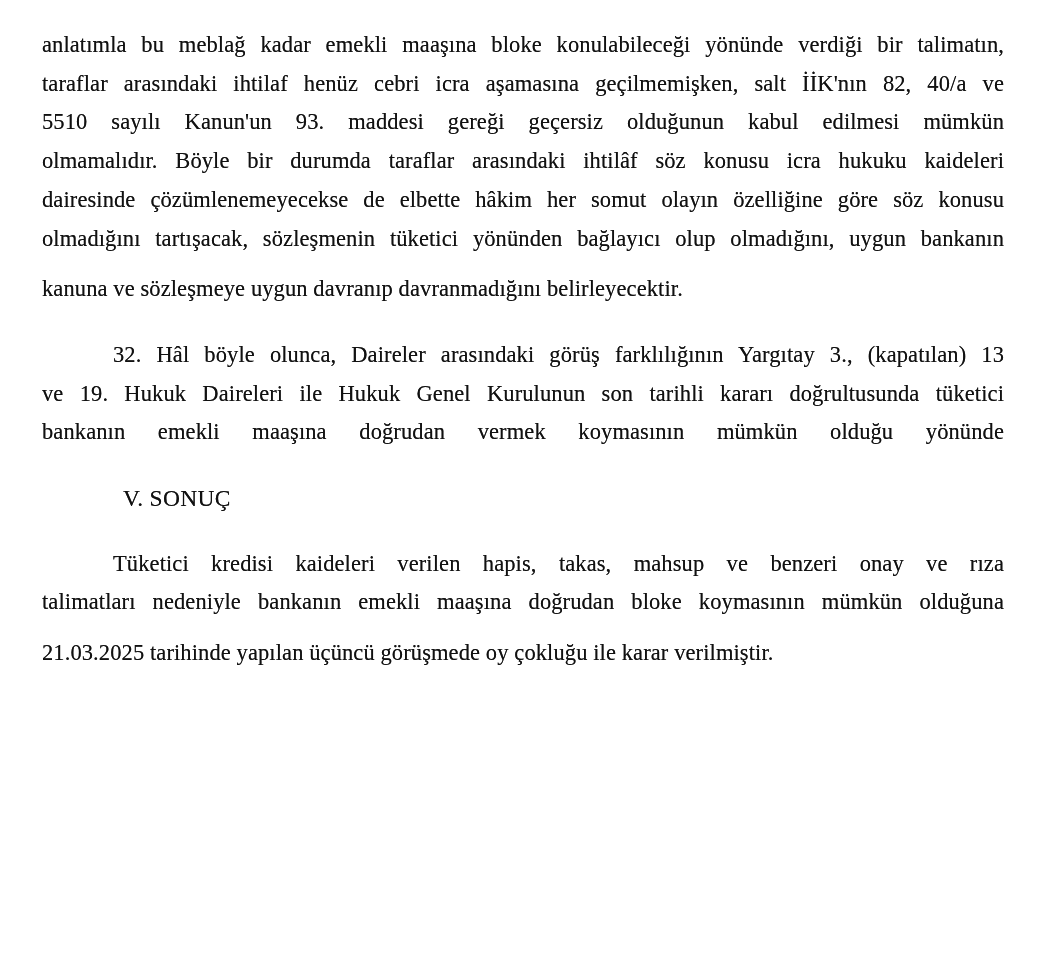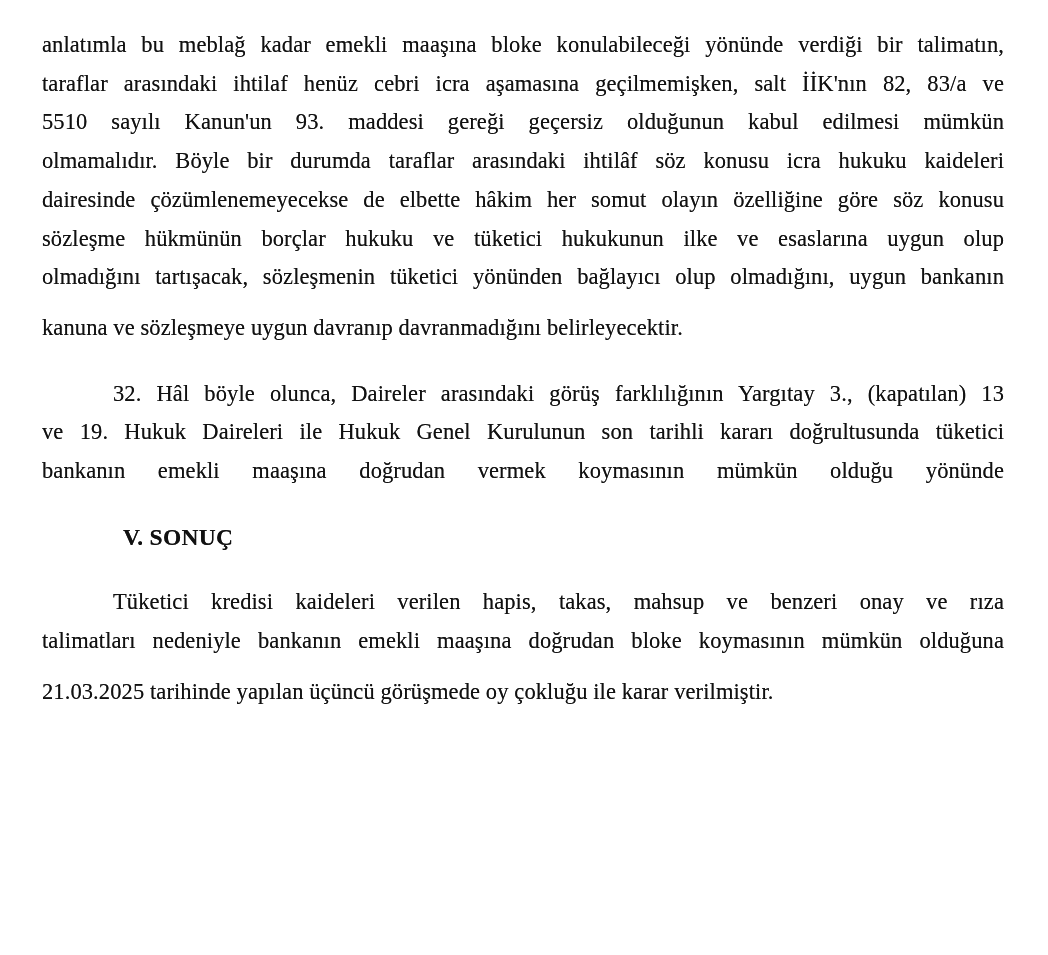--- a/index.html
+++ b/index.html
@@ -36,40 +36,39 @@
   }
   .line.last {
     text-align: left;
     text-align-last: auto;
     margin-top: 12px;
   }
   .line.indent {
     padding-left: 71px;
   }
   .heading {
-    font-weight: bold;
+    font-weight: normal;
     font-size: 23.5px;
     line-height: 38.7px;
     margin: 0 0 27px 81px;
     letter-spacing: 0.3px;
     text-shadow: 0 0 0.5px rgba(20,20,20,0.75);
   }
 </style>
 </head>
 <body>
 
 <div class="page">
 
   <div class="para">
     <div class="line">anlatımla bu meblağ kadar emekli maaşına bloke konulabileceği yönünde verdiği bir talimatın,</div>
-    <div class="line">taraflar arasındaki ihtilaf henüz cebri icra aşamasına geçilmemişken, salt İİK'nın 82, 83/a ve</div>
+    <div class="line">taraflar arasındaki ihtilaf henüz cebri icra aşamasına geçilmemişken, salt İİK'nın 82, 40/a ve</div>
     <div class="line">5510 sayılı Kanun'un 93. maddesi gereği geçersiz olduğunun kabul edilmesi mümkün</div>
     <div class="line">olmamalıdır. Böyle bir durumda taraflar arasındaki ihtilâf söz konusu icra hukuku kaideleri</div>
     <div class="line">dairesinde çözümlenemeyecekse de elbette hâkim her somut olayın özelliğine göre söz konusu</div>
-    <div class="line">sözleşme hükmünün borçlar hukuku ve tüketici hukukunun ilke ve esaslarına uygun olup</div>
     <div class="line">olmadığını tartışacak, sözleşmenin tüketici yönünden bağlayıcı olup olmadığını, uygun bankanın</div>
     <div class="line last">kanuna ve sözleşmeye uygun davranıp davranmadığını belirleyecektir.</div>
   </div>
 
   <div class="para">
     <div class="line indent">32. Hâl böyle olunca, Daireler arasındaki görüş farklılığının Yargıtay 3., (kapatılan) 13</div>
     <div class="line">ve 19. Hukuk Daireleri ile Hukuk Genel Kurulunun son tarihli kararı doğrultusunda tüketici</div>
     <div class="line">bankanın emekli maaşına doğrudan vermek koymasının mümkün olduğu yönünde</div>
   </div>
 

